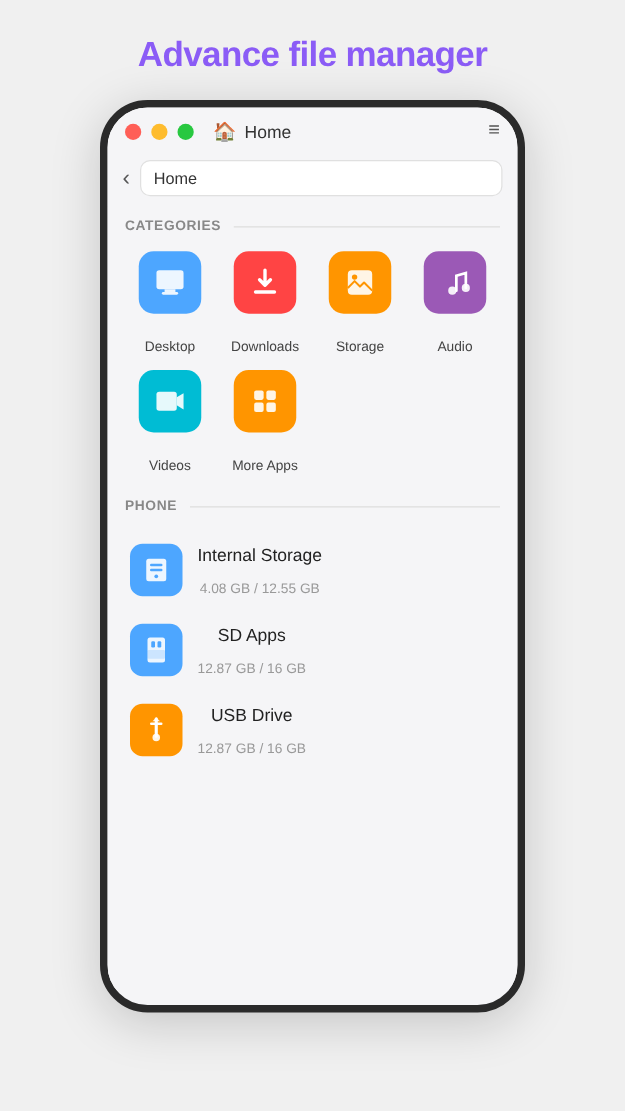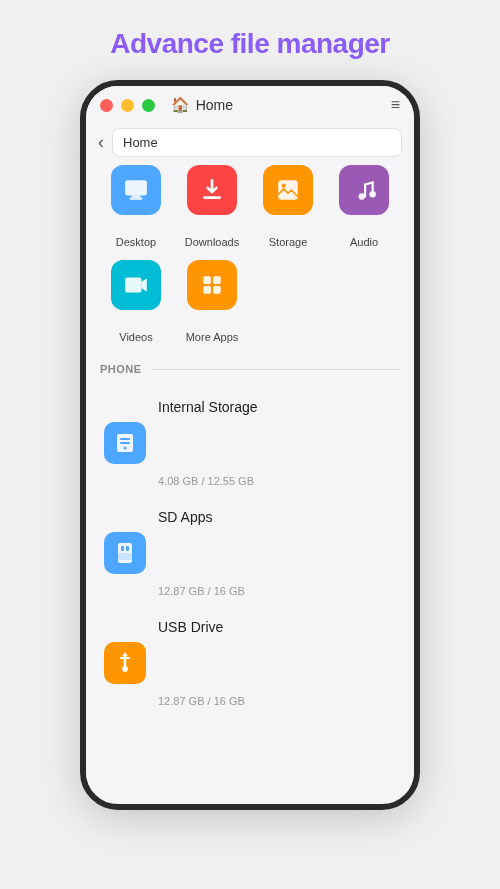--- a/index.html
+++ b/index.html
@@ -169,20 +169,21 @@
     .ic-documents { background: #34c759; }
     .ic-downloads { background: #ff4444; }
     .ic-images { background: #ff9500; }
     .ic-audio { background: #9b59b6; }
     .ic-videos { background: #00bcd4; }
     .ic-moreapps { background: #ff9500; }
 
     
     .phone-section {
       margin-top: 4px;
+      text-align: center;
     }
 
     .storage-list {
       display: flex;
       flex-direction: column;
       gap: 2px;
     }
 
     .storage-item {
       display: flex;
@@ -204,21 +205,20 @@
       flex-shrink: 0;
     }
 
     .si-internal { background: #4da6ff; }
     .si-sdcard { background: #4da6ff; }
     .si-usb { background: #ff9500; }
 
     .storage-info {
       display: flex;
       flex-direction: column;
-      gap: 47px;
     }
 
     .storage-name {
       font-size: 14px;
       font-weight: 500;
       color: #222;
     }
 
     .storage-size {
       font-size: 11px;
@@ -244,20 +244,24 @@
     <span class="list-icon">≡</span>
   </div>
 
   <div class="address-bar">
     <span class="back-btn">‹</span>
     <div class="address-input">Home</div>
   </div>
 
   <div class="content-area">
 
+    <div class="section-header">
+      <span class="section-label">CATEGORIES</span>
+      <div class="section-line"></div>
+    </div>
 
     <div class="category-grid">
 
       <div class="category-item">
         <div class="category-icon ic-desktop">
           <svg width="26" height="26" viewBox="0 0 24 24" fill="white">
               <rect x="2" y="3" width="20" height="14" rx="2" fill="white" opacity="0.9"></rect>
               <rect x="8" y="17" width="8" height="2" fill="white" opacity="0.9"></rect>
               <rect x="6" y="19" width="12" height="2" rx="1" fill="white" opacity="0.9"></rect>
               <rect x="2" y="3" width="20" height="14" rx="2" fill="none" stroke="rgba(100,150,255,0.3)" stroke-width="0"></rect>

